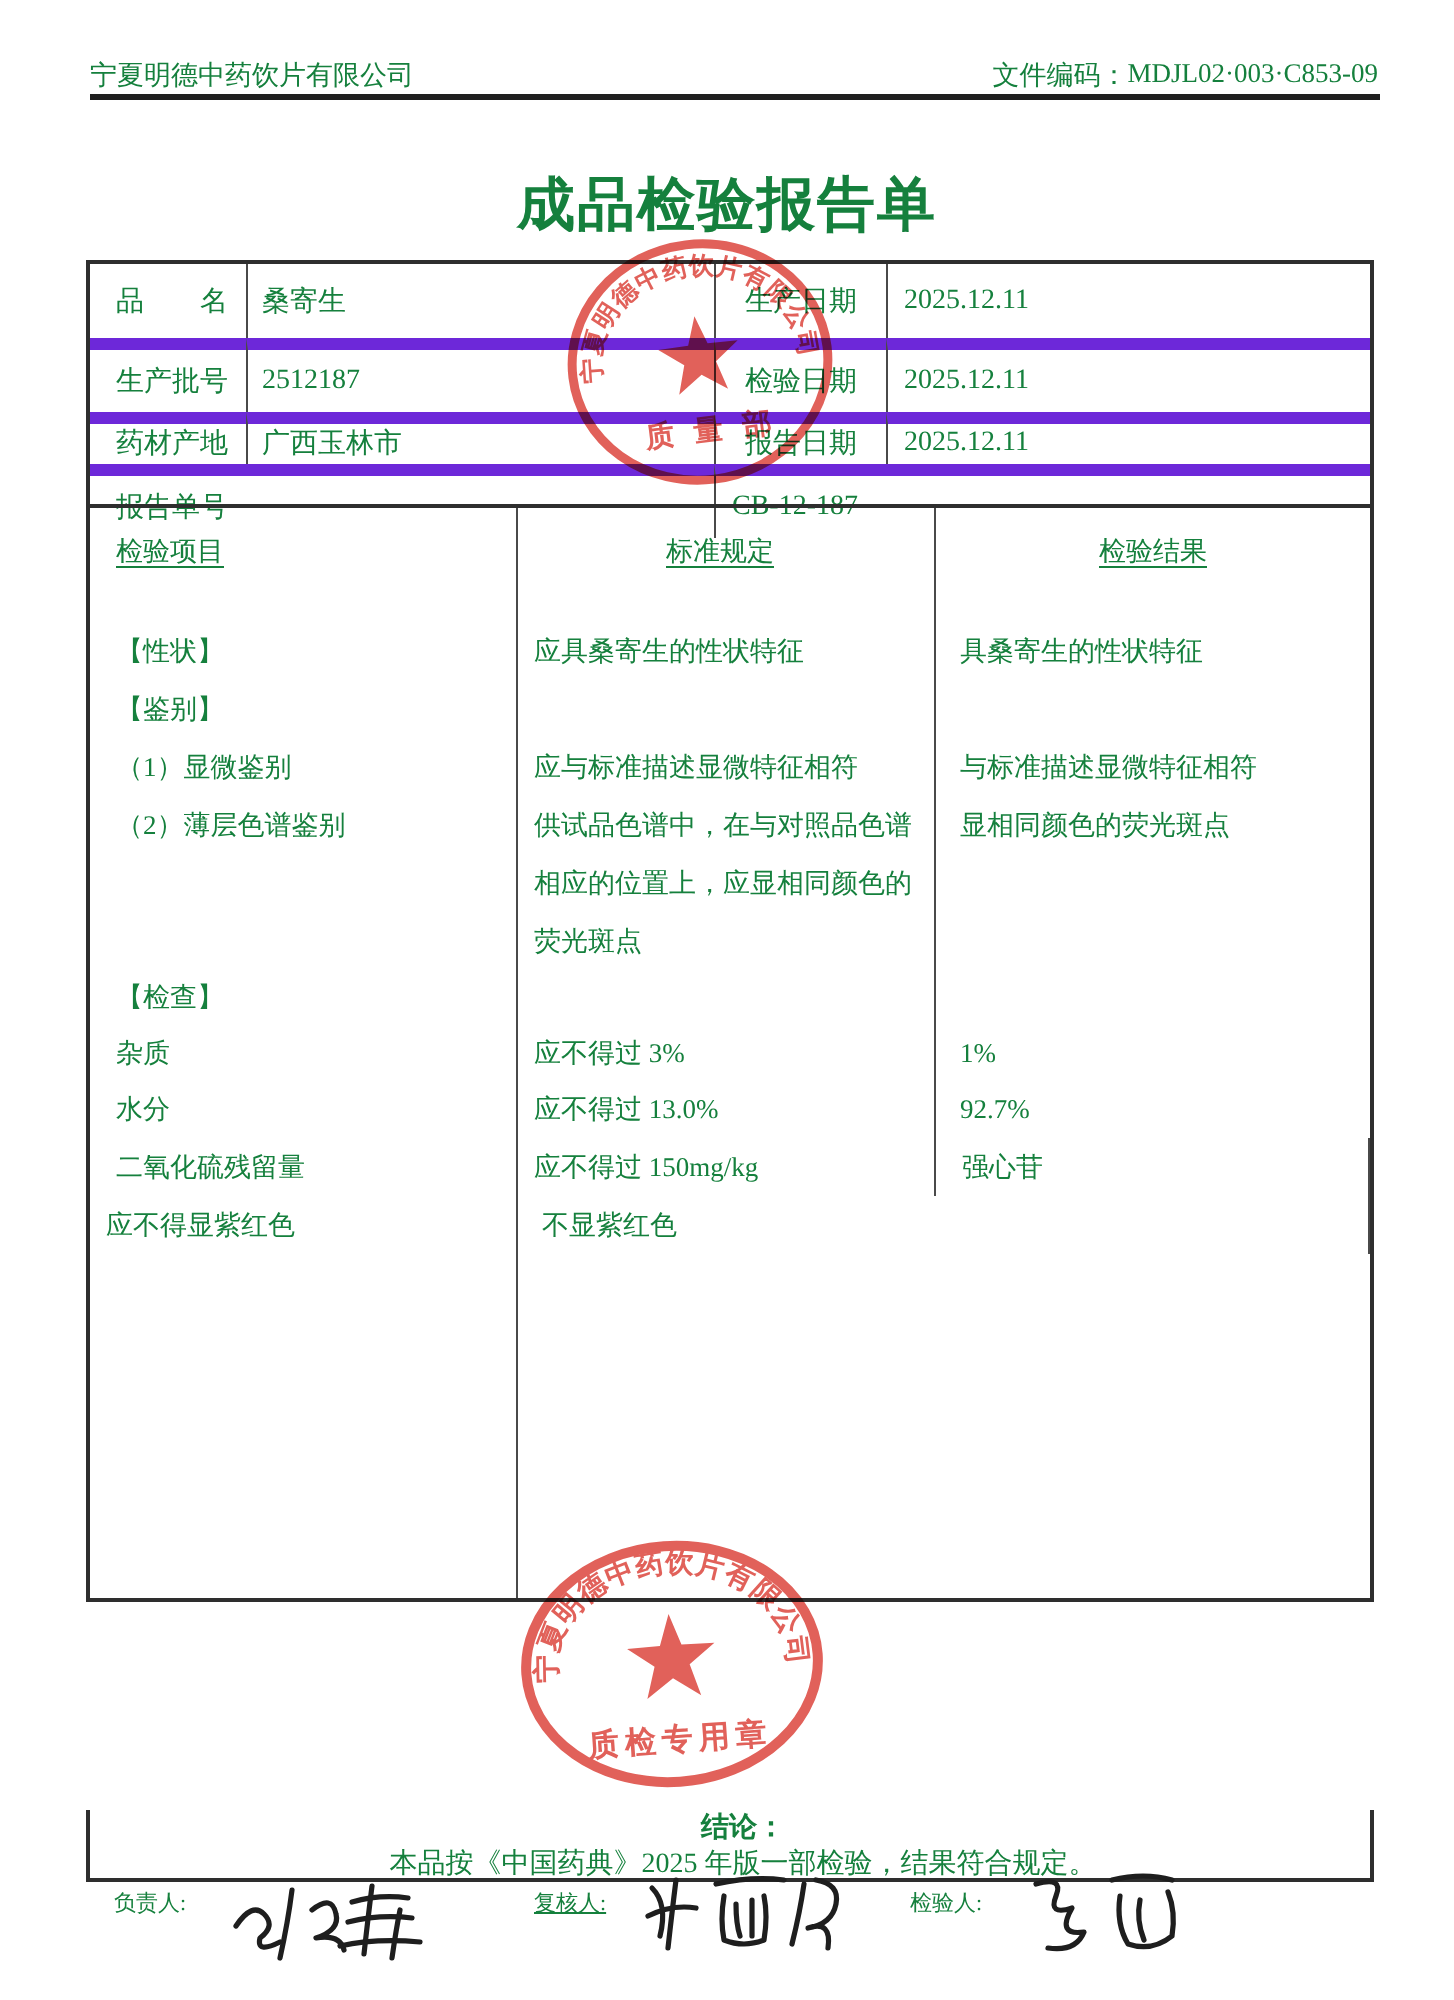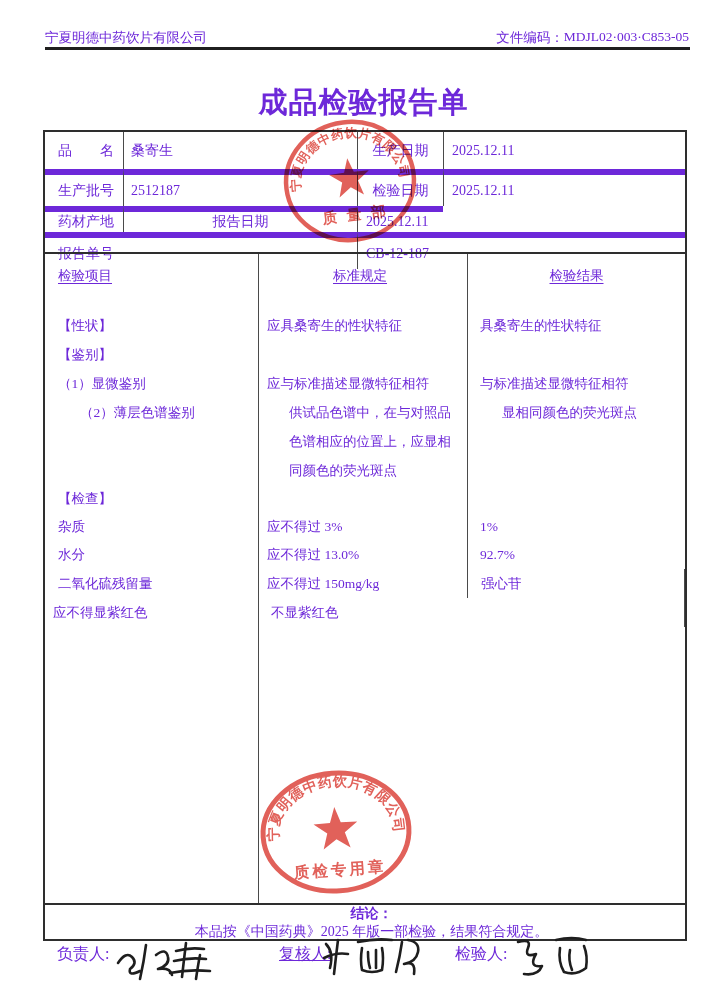--- a/index.html
+++ b/index.html
@@ -1,20 +1,20 @@
 <!DOCTYPE html>
 <html><head>
 <meta charset="utf-8">
 <style>
   * { margin:0; padding:0; box-sizing:border-box; }
   html,body { background:#ffffff; }
   .page {
     position:relative; width:727px; height:1000px; background:#ffffff;
     font-family:"Liberation Serif","DejaVu Serif",serif;
-    color:#6d28d9; overflow:hidden;
+    color:#15803d; overflow:hidden;
   }
   
   .doc-header { position:absolute; top:27px; left:45px; width:644px; height:20px;
     display:flex; justify-content:space-between; align-items:flex-end; font-size:13.5px; }
   .doc-code-wrap { display:flex;margin-left:48px; }
   .header-rule { position:absolute; top:47px; left:45px; width:645px; height:3px; background:#1f1f1f; }
   
   .doc-title { position:absolute; top:83px; left:0; width:727px; text-align:center;
     font-size:29px; font-weight:bold; letter-spacing:1px; }
   
@@ -23,82 +23,83 @@
     display:grid; grid-template-columns:78px 234px 86px 1fr; grid-template-rows:37px 37px 26px 1fr;
     font-size:14px; }
   .ic { display:flex; align-items:center; border-top:6px solid #6d28d9; border-left:1px solid #4a4a4a; overflow:hidden; white-space:nowrap; }
   .ic.no-t { border-top:none; } .ic.no-l { border-left:none; }
   .ic.lab  { padding-left:13px; }
   .ic.val  { padding-left:7px; }
   .ic.lab2 { justify-content:center; }
   .ic.val2 { padding-left:8px; }
   .ic.span2 { grid-column:span 2; }
   
-  .main-table { position:absolute; top:252px; left:43px; width:644px; height:653px;
+  .main-table { position:absolute; top:252px; left:43px; width:644px; height:549px;
     border:2px solid #2e2e2e;
     display:grid; grid-template-columns:214px 209px 1fr;
     grid-template-rows:58px 28px 30px 28px 87px 28px 28px 28px 29px 29px 1fr;
     font-size:13.5px; }
   .mc { display:flex; align-items:center; overflow:hidden; }
   .mc.b-r { border-right:1px solid #4a4a4a; }
   .mc.c1 { padding-left:13px; }
   .mc.c2 { padding-left:8px; padding-right:6px; }
   .mc.c3 { padding-left:12px; }
-  .mc.vtop { align-items:flex-start; line-height:29px;margin-left:22px; }
+  .mc.vtop { align-items:flex-start; line-height:29px; }
   .mc.wrap { display:block; white-space:normal; }
   .mhead { align-items:flex-start; padding-top:13px; font-size:13.5px; }
   .mhead .ul { text-decoration:underline; text-underline-offset:3px; }
   .mhead.center { justify-content:center; padding-left:0; }
   
   .conclusion-row { position:absolute; top:905px; left:43px; width:644px; height:36px;
     border:2px solid #2e2e2e; border-top:none;
     display:flex; align-items:center; padding-left:13px; font-size:14px;flex-direction:column; }
   .conclusion-row .c-label { font-weight:bold; }
   
-  .sig-label { position:absolute; font-size:16px; top:944px; }
-  .sig-label.l1 { left:57px; } .sig-label.l2 { left:279px;text-decoration:underline; } .sig-label.l3 { left:455px;text-align:center; }
+  .sig-label { position:absolute; font-size:11px; top:944px; }
+  .sig-label.l1 { left:57px; } .sig-label.l2 { left:267px;text-decoration:underline; } .sig-label.l3 { left:455px;text-align:center; }
   .sig-svg { position:absolute; }
   .sig-svg path { stroke:#1e1e1e; stroke-width:2.6; fill:none; stroke-linecap:round; stroke-linejoin:round; }
   .sig1 { left:112px; top:933px; }
   .sig2 { left:316px; top:928px; }
   .sig3 { left:508px; top:928px; }
   
   .stamp { position:absolute; mix-blend-mode:multiply; opacity:0.88; }
   .stamp-1 { left:281px; top:117px; transform:rotate(-7deg); }
   .stamp-2 { left:257px; top:767px; transform:rotate(-4deg); }
   .stamp text { font-family:"Liberation Serif","DejaVu Serif",serif; font-weight:bold; }
 </style>
 </head>
 <body>
 
 <div class="page">
 
   <div class="doc-header">
     <span>宁夏明德中药饮片有限公司</span>
     <span class="doc-code-wrap">
       <span>文件编码：</span>
-      <span>MDJL02·003·C853-05</span>
+      <span>MDJL02·003·C853-09</span>
     </span>
   </div>
   <div class="header-rule"></div>
 
   <div class="doc-title">成品检验报告单</div>
 
   <div class="info-table">
     <div class="ic lab no-t no-l">品　　名</div>
     <div class="ic val no-t">桑寄生</div>
     <div class="ic lab2 no-t">生产日期</div>
     <div class="ic val2 no-t">2025.12.11</div>
 
     <div class="ic lab no-l">生产批号</div>
     <div class="ic val">2512187</div>
     <div class="ic lab2">检验日期</div>
     <div class="ic val2">2025.12.11</div>
 
     <div class="ic lab no-l">药材产地</div>
+    <div class="ic val">广西玉林市</div>
     <div class="ic lab2">报告日期</div>
     <div class="ic val2">2025.12.11</div>
 
     <div class="ic lab no-l span2">报告单号</div>
     <div class="ic val2 span2">CB-12-187</div>
   </div>
 
   <div class="main-table">
 
     <div class="mc c1 b-r mhead">

